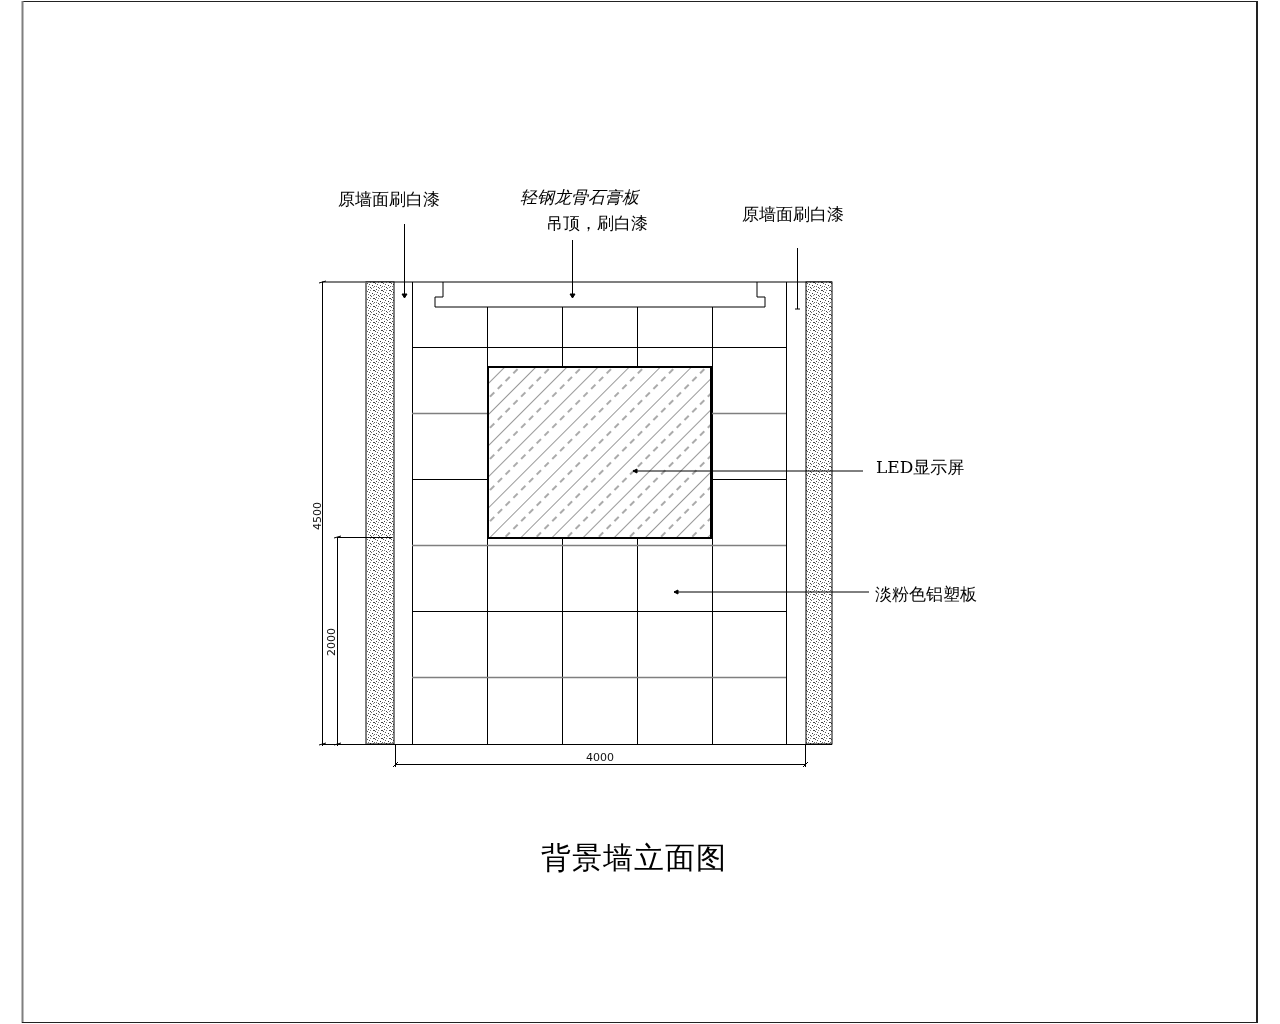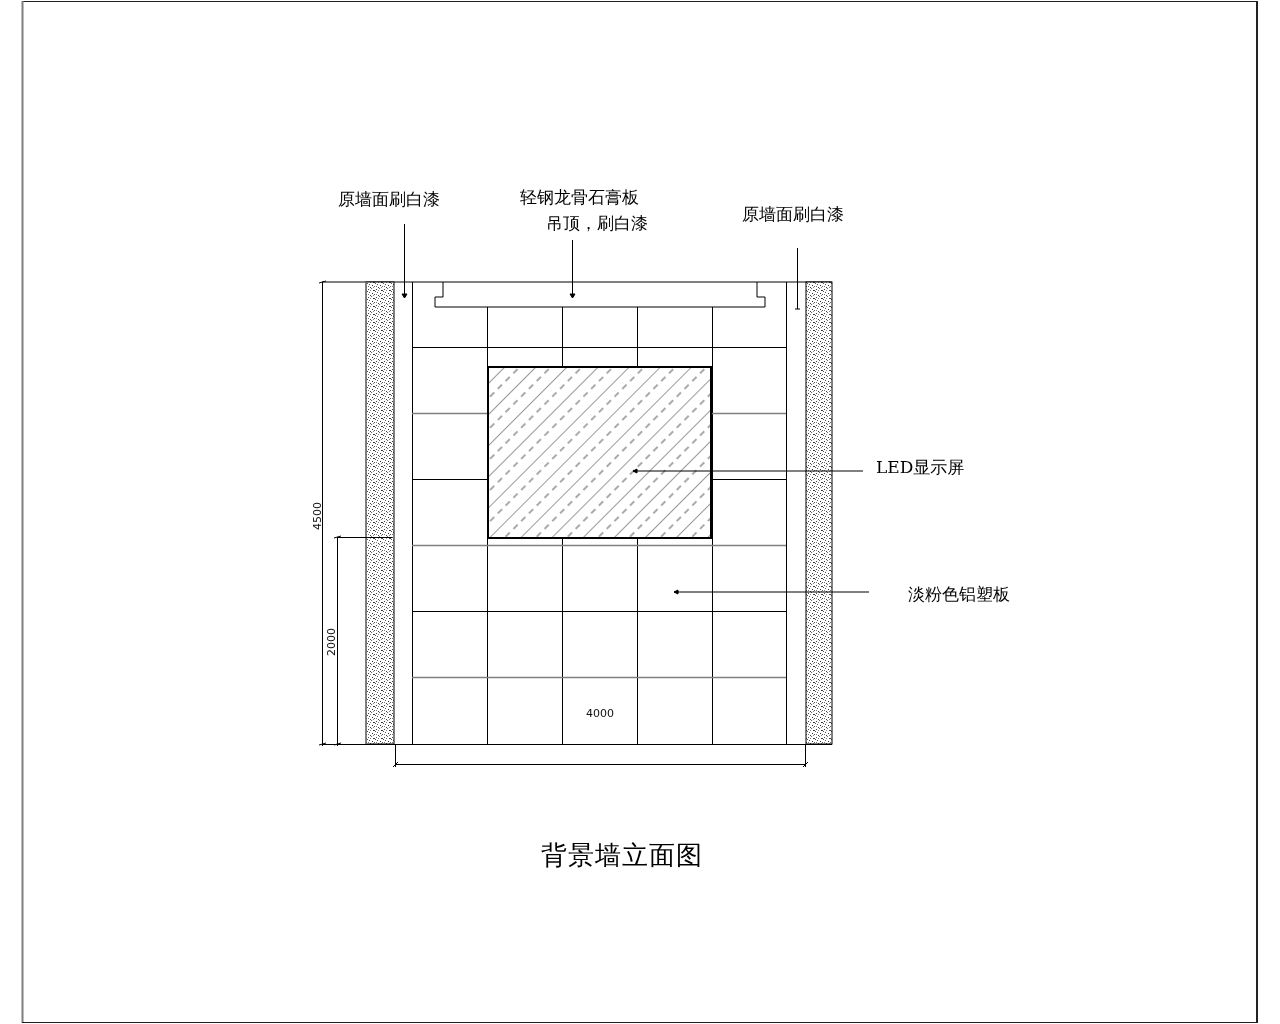--- a/index.html
+++ b/index.html
@@ -1,21 +1,21 @@
 <!DOCTYPE html>
 <html><head>
 <meta charset="utf-8">
 <style>
   html, body { margin: 0; padding: 0; background: #ffffff; }
   body { width: 1280px; height: 1024px; position: relative; overflow: hidden;
          font-family: "DejaVu Serif", "Liberation Serif", serif; }
   #drawing { position: absolute; left: 0; top: 0; }
   .lbl { position: absolute; color: #000; white-space: nowrap; }
   .callout { font-size: 17px; line-height: 24px; }
-  .title { font-size: 26px; letter-spacing: 1px; }
+  .title { font-size: 30px; letter-spacing: 1px; }
   .dim { font-family: "DejaVu Sans", "Liberation Sans", sans-serif; font-size: 11px; color: #111; }
   .vert { transform: rotate(-90deg); transform-origin: left top; }
 </style>
 </head>
 <body>
 
 <svg id="drawing" width="1280" height="1024" viewBox="0 0 1280 1024" xmlns="http://www.w3.org/2000/svg">
   <defs>
     <pattern id="stipple" width="8" height="8" patternUnits="userSpaceOnUse">
       <rect width="8" height="8" fill="#ffffff"></rect>
@@ -111,23 +111,23 @@
 
     <line x1="395.5" y1="744" x2="395.5" y2="767"></line>
     <line x1="805.5" y1="744" x2="805.5" y2="767"></line>
     <line x1="395" y1="764.5" x2="806" y2="764.5"></line>
     <line x1="803" y1="767" x2="808" y2="762"></line>
     <line x1="393" y1="767" x2="398" y2="762"></line>
   </g>
 </svg>
 
 <div class="lbl callout" style="left:338px; top:187px;">原墙面刷白漆</div>
-<div class="lbl callout" style="left:520px; top:185px;">轻钢龙骨石膏板</div>
+<div class="lbl callout" style="left:520px; top:185px;font-style:italic;">轻钢龙骨石膏板</div>
 <div class="lbl callout" style="left:546px; top:211px;">吊顶，刷白漆</div>
 <div class="lbl callout" style="left:742px; top:202px;">原墙面刷白漆</div>
 <div class="lbl callout" style="left:876px; top:455px;">LED显示屏</div>
-<div class="lbl callout" style="left:908px; top:582px;">淡粉色铝塑板</div>
+<div class="lbl callout" style="left:875px; top:582px;">淡粉色铝塑板</div>
 
 <div class="lbl dim vert" style="left:311px; top:530px;">4500</div>
 <div class="lbl dim vert" style="left:325px; top:656px;">2000</div>
-<div class="lbl dim" style="left:586px; top:707px;">4000</div>
+<div class="lbl dim" style="left:586px; top:751px;">4000</div>
 
 <div class="lbl title" style="left:541px; top:838px;">背景墙立面图</div>
 
 </body></html>

